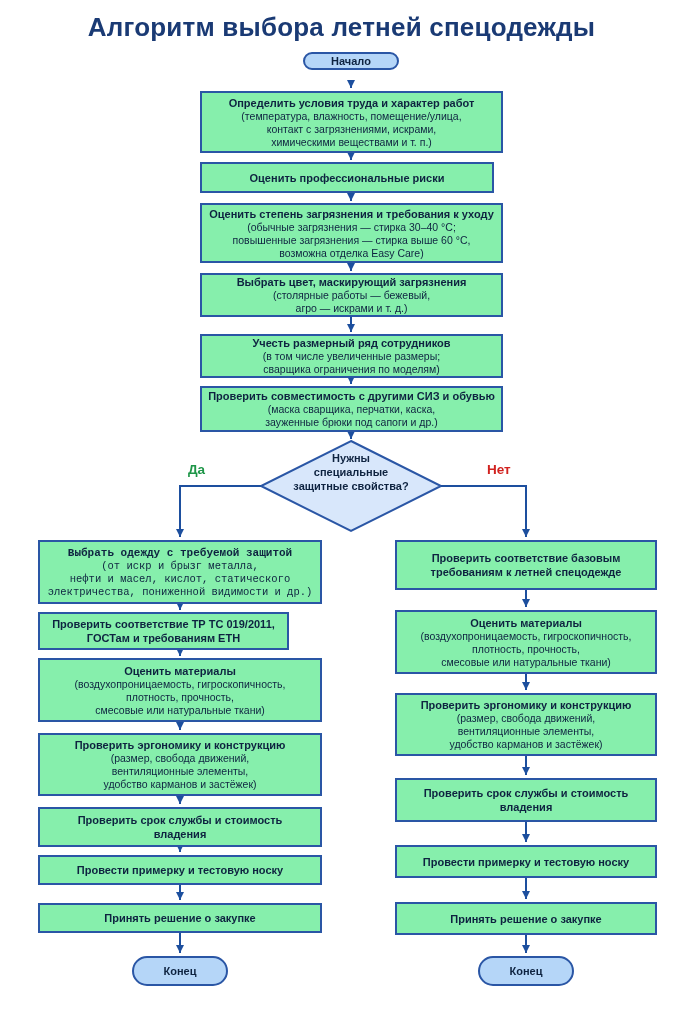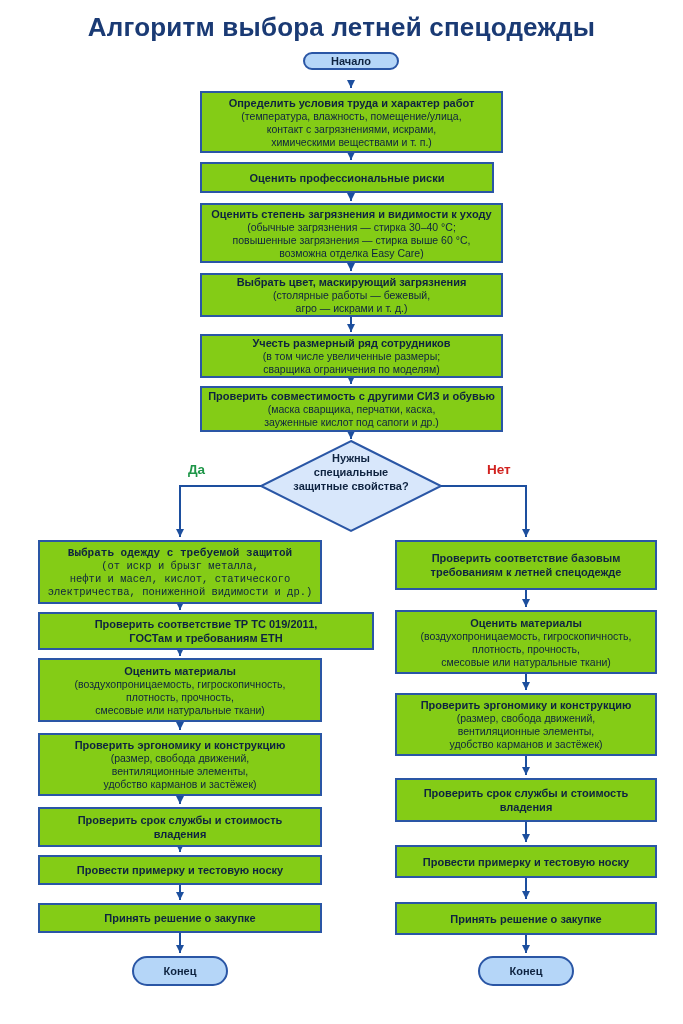--- a/index.html
+++ b/index.html
@@ -8,21 +8,21 @@
     background:#ffffff; overflow:hidden;
     font-family:"Liberation Sans", sans-serif;
   }
   .page-title {
     position:absolute; left:0; top:12px; width:683px;
     text-align:center; font-size:26px; font-weight:bold;
     color:#1a3a74; letter-spacing:0.2px;
   }
   .node {
     position:absolute; box-sizing:border-box;
-    background:#84cc16; border:2px solid #2a56a5;
+    background:#86efac; border:2px solid #2a56a5;
     display:flex; flex-direction:column; justify-content:center; align-items:center;
     text-align:center; color:#0e2340; padding:2px 6px;
   }
   .node .t { font-weight:bold; font-size:11px; line-height:14px; white-space:pre-line; }
   .node .d { font-size:10.5px; line-height:13px; white-space:pre-line; }
   .pill {
     border-radius:15px; background:#b5d6f8;
     font-weight:bold; font-size:12.5px; padding:0 10px;
   }
   .diamond-label {
@@ -86,54 +86,54 @@
   <div class="node" style="left:200px; top:91px; width:303px; height:62px;">
     <span class="t">Определить условия труда и характер работ</span>
     <span class="d">(температура, влажность, помещение/улица,
 контакт с загрязнениями, искрами,
 химическими веществами и т. п.)</span>
   </div>
   <div class="node" style="left:200px; top:162px; width:294px; height:31px;">
     <span class="t">Оценить профессиональные риски</span>
   </div>
   <div class="node" style="left:200px; top:203px; width:303px; height:60px;">
-    <span class="t">Оценить степень загрязнения и видимости к уходу</span>
+    <span class="t">Оценить степень загрязнения и требования к уходу</span>
     <span class="d">(обычные загрязнения — стирка 30–40 °C;
 повышенные загрязнения — стирка выше 60 °C,
 возможна отделка Easy Care)</span>
   </div>
   <div class="node" style="left:200px; top:273px; width:303px; height:44px;padding-left:6px;">
     <span class="t">Выбрать цвет, маскирующий загрязнения</span>
     <span class="d">(столярные работы — бежевый,
 агро — искрами и т. д.)</span>
   </div>
   <div class="node" style="left:200px; top:334px; width:303px; height:44px;">
     <span class="t">Учесть размерный ряд сотрудников</span>
     <span class="d">(в том числе увеличенные размеры;
 сварщика ограничения по моделям)</span>
   </div>
   <div class="node" style="left:200px; top:386px; width:303px; height:46px;">
     <span class="t">Проверить совместимость с другими СИЗ и обувью</span>
     <span class="d">(маска сварщика, перчатки, каска,
-зауженные кислот под сапоги и др.)</span>
+зауженные брюки под сапоги и др.)</span>
   </div>
 
   <div class="diamond-label">Нужны
 специальные
 защитные свойства?</div>
   <div class="branch-label branch-yes">Да</div>
   <div class="branch-label branch-no">Нет</div>
 
   <div class="node" style="left:38px; top:540px; width:284px; height:64px;font-family:Liberation Mono, monospace;">
     <span class="t">Выбрать одежду с требуемой защитой</span>
     <span class="d">(от искр и брызг металла,
 нефти и масел, кислот, статического
 электричества, пониженной видимости и др.)</span>
   </div>
-  <div class="node" style="left:38px; top:612px; width:336px; height:38px;">
+  <div class="node" style="left:38px; top:612px; width:251px; height:38px;">
     <span class="t">Проверить соответствие ТР ТС 019/2011,
 ГОСТам и требованиям ЕТН</span>
   </div>
   <div class="node" style="left:38px; top:658px; width:284px; height:64px;">
     <span class="t">Оценить материалы</span>
     <span class="d">(воздухопроницаемость, гигроскопичность,
 плотность, прочность,
 смесовые или натуральные ткани)</span>
   </div>
   <div class="node" style="left:38px; top:733px; width:284px; height:63px;">

